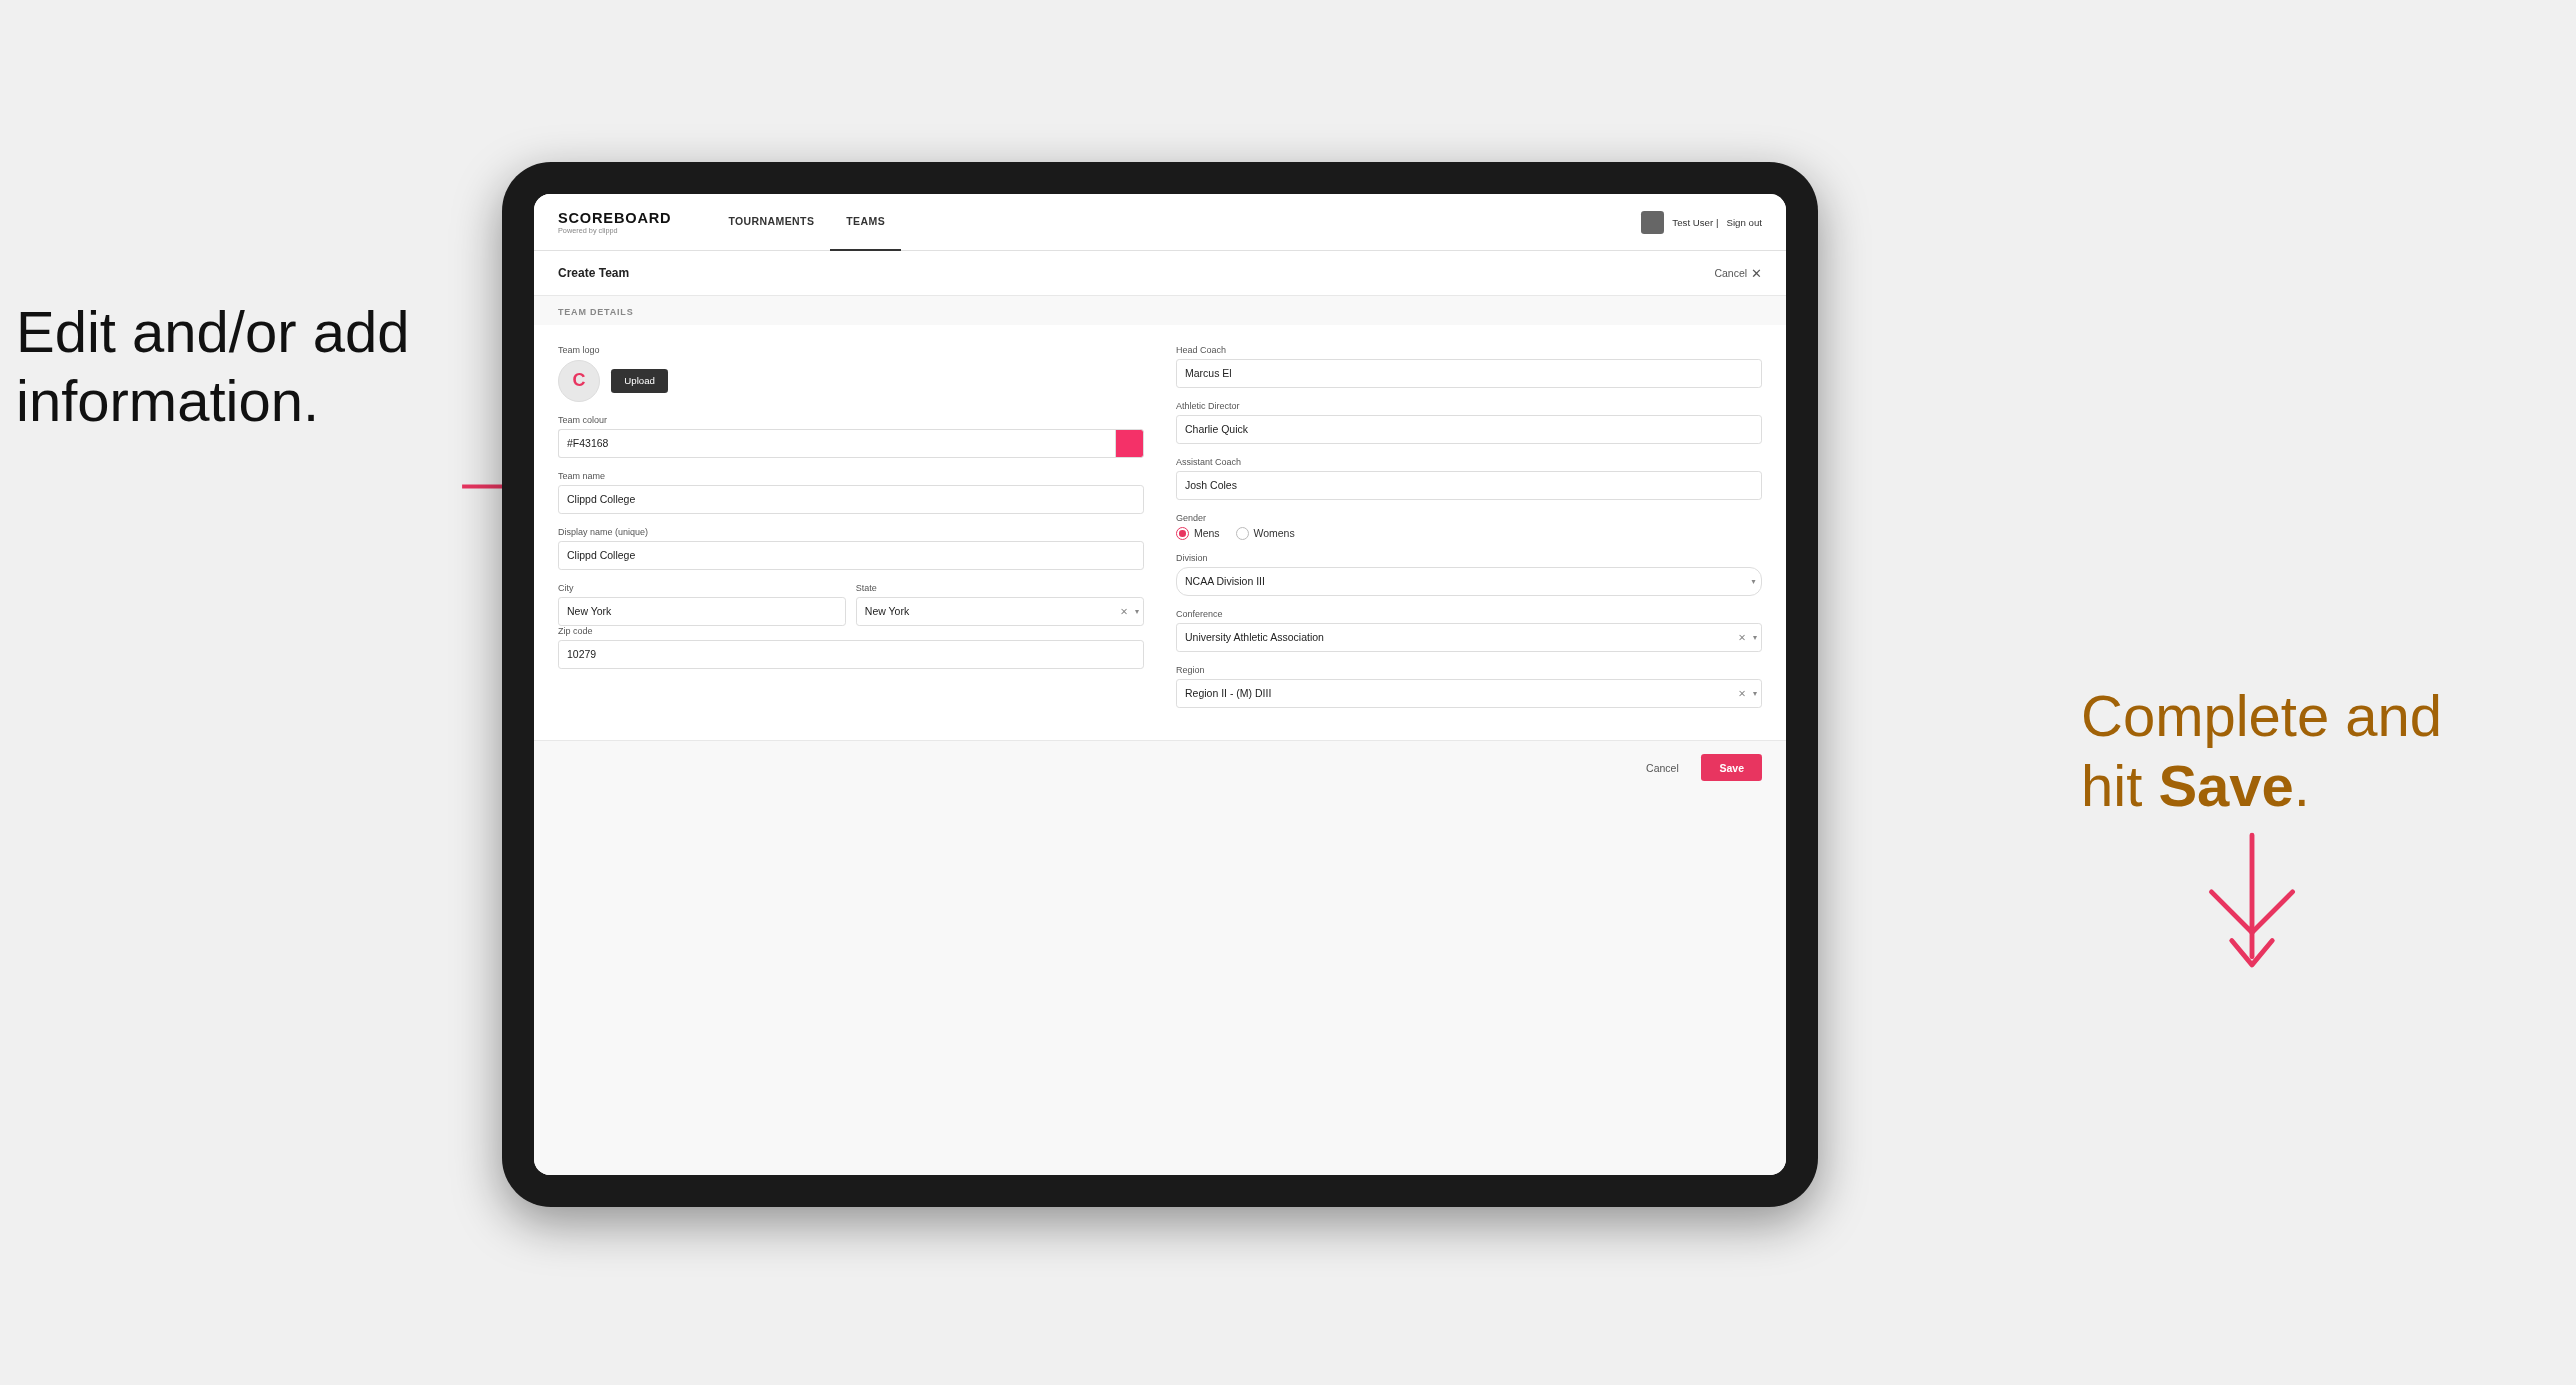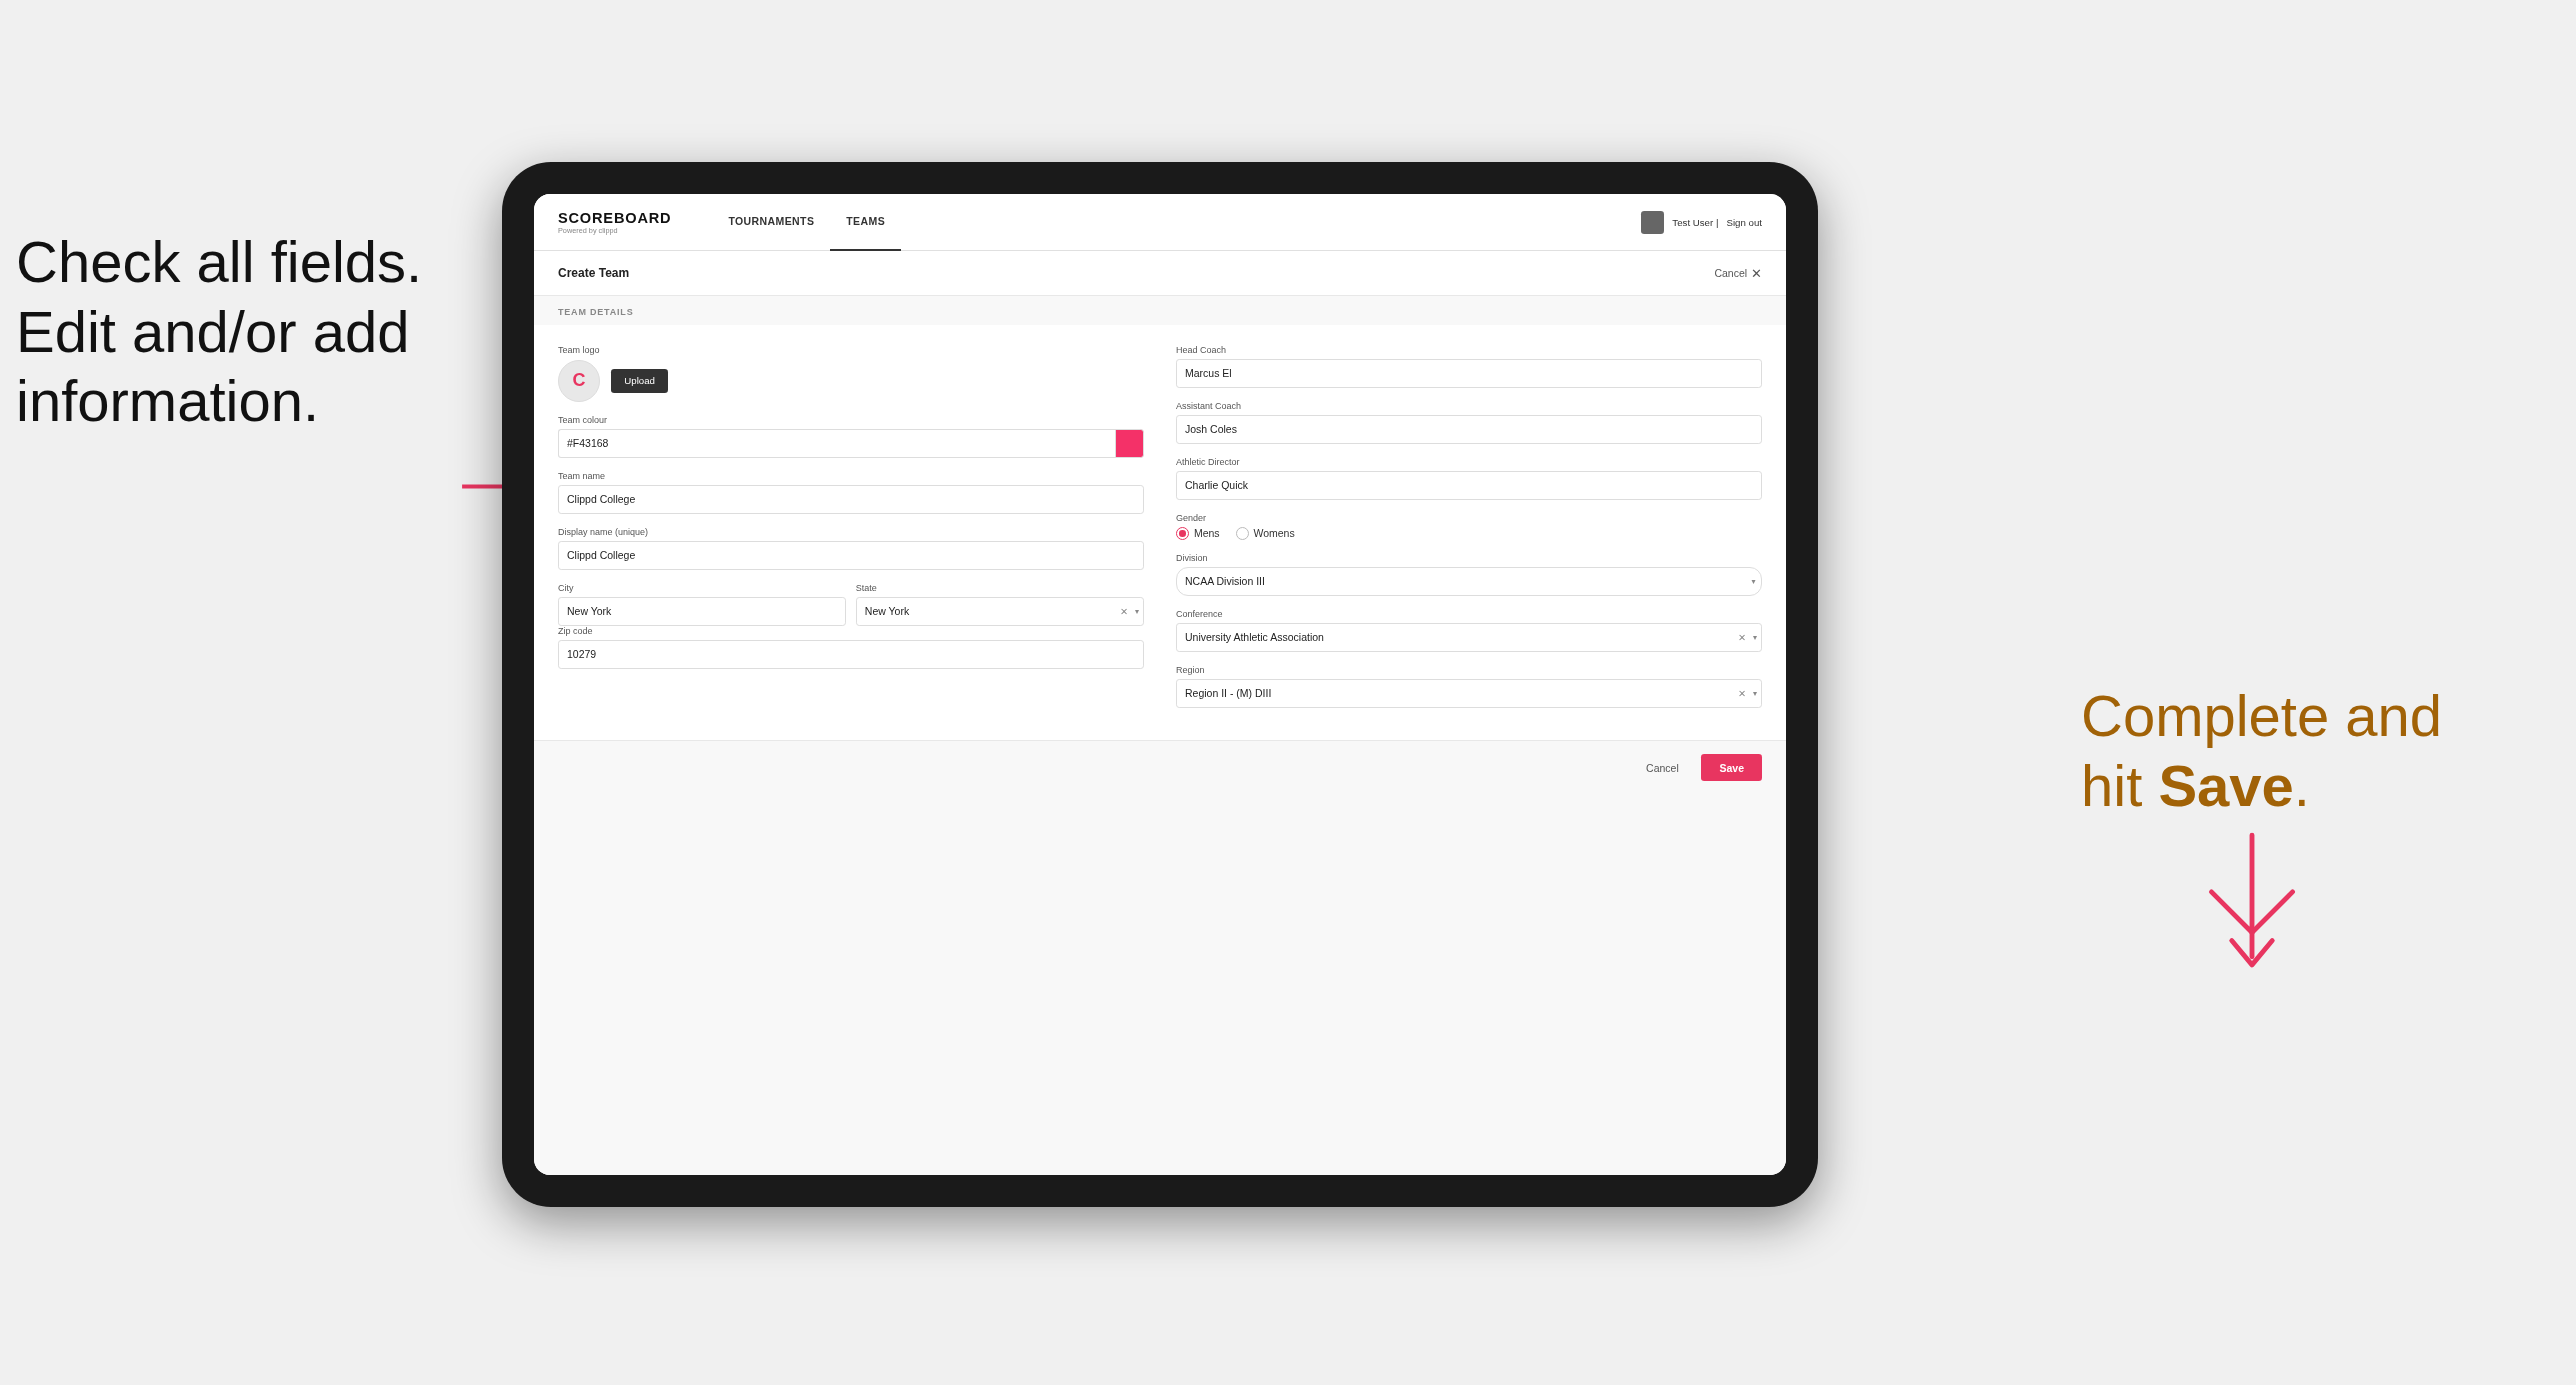--- a/index.html
+++ b/index.html
@@ -437,21 +437,21 @@
       padding: 7.3px 18px;
       font-size: 10.5px;
       font-weight: 600;
       cursor: pointer;
     }
   </style>
 </head>
 <body>
 
 <div class="instruction-left">
-  <span>Check all fields.</span><br>
+  <br>
   <span>Edit and/or add</span><br>
   <span>information.</span>
 </div>
 
 <svg class="arrow-left" viewBox="0 0 200 80" style="position:absolute;left:454px;top:454px;width:162px;height:65px;">
   <path d="M10,40 L160,40" stroke="#e83560" stroke-width="5" fill="none"></path>
   <path d="M145,20 L175,40 L145,60" stroke="#e83560" stroke-width="5" fill="none" stroke-linejoin="round"></path>
 </svg>
 
 <div class="instruction-right" style="position:absolute;right:41px;top:681px;font-size:58px;width:454px;">
@@ -557,27 +557,27 @@
           </div>
 
           <div class="form-right">
 
             <div class="form-group">
               <label class="form-label">Head Coach</label>
               <input type="text" class="form-input" value="Marcus El" style="">
             </div>
 
             <div class="form-group">
+              <label class="form-label">Athletic Director</label>
+              <input type="text" class="form-input" value="Charlie Quick" style="">
+            </div>
+
+            <div class="form-group">
               <label class="form-label">Assistant Coach</label>
               <input type="text" class="form-input" value="Josh Coles" style="">
-            </div>
-
-            <div class="form-group">
-              <label class="form-label">Athletic Director</label>
-              <input type="text" class="form-input" value="Charlie Quick" style="">
             </div>
 
             <div class="form-group">
               <label class="form-label">Gender</label>
               <div class="radio-group">
                 <label class="radio-label">
                   <div class="radio-dot selected"></div>
                   <span>Mens</span>
                 </label>
                 <label class="radio-label">

